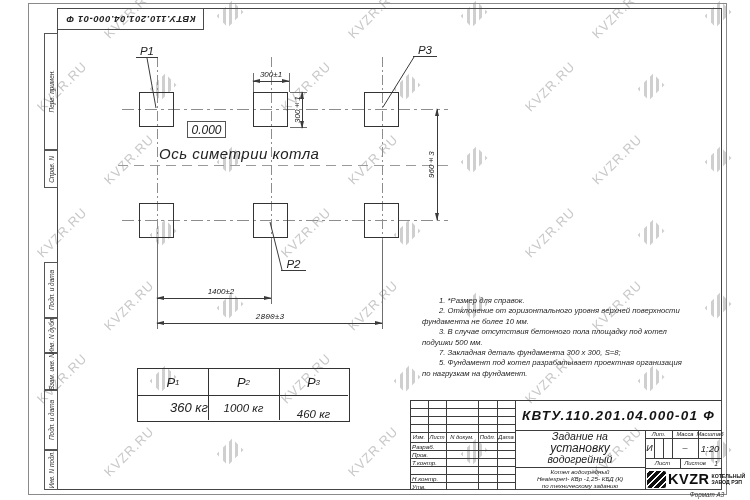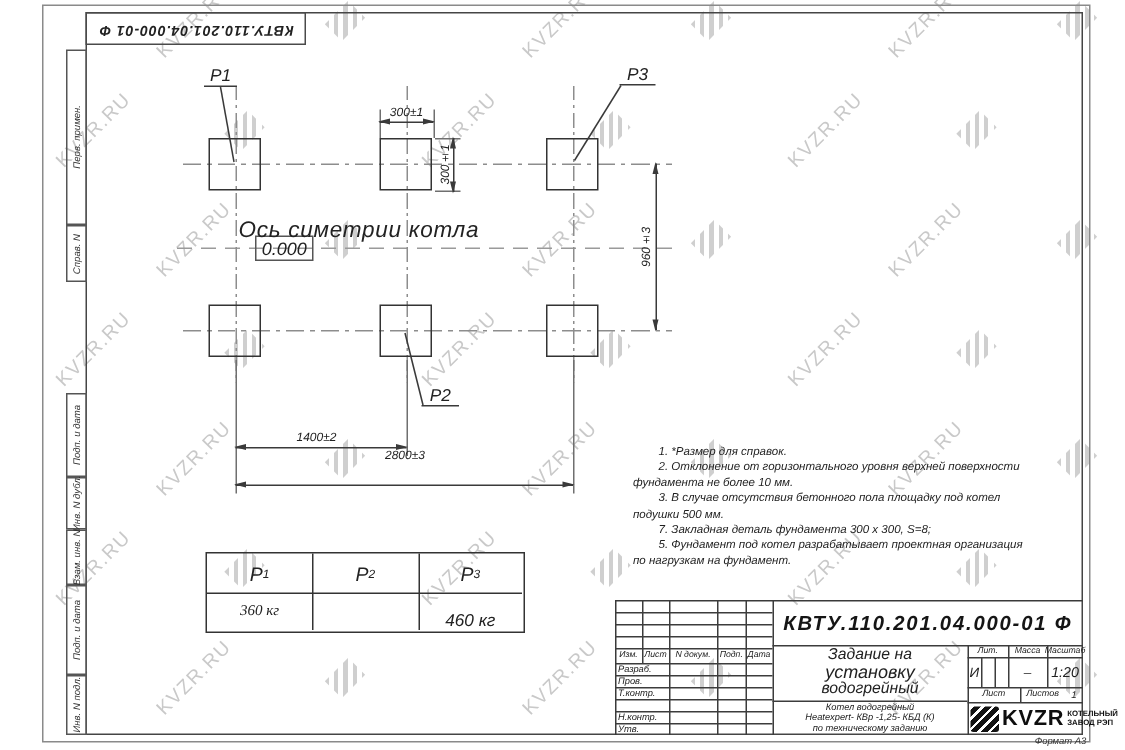--- a/index.html
+++ b/index.html
@@ -148,21 +148,21 @@
   <svg width="750" height="500" style="position:absolute;left:0;top:0;pointer-events:none;">
     <line x1="147" y1="58" x2="156" y2="108" stroke="#3a3a3a" stroke-width="1"></line>
     <line x1="414" y1="57" x2="383" y2="107" stroke="#3a3a3a" stroke-width="1"></line>
     <line x1="270" y1="222" x2="282" y2="270" stroke="#3a3a3a" stroke-width="1"></line>
   </svg>
 
   <div class="plabel" style="left:136px;top:45px;width:22px;">P1</div>
   <div class="plabel" style="left:413px;top:44px;width:24px;">P3</div>
   <div class="plabel" style="left:281px;top:258px;width:25px;">P2</div>
 
-  <div class="box ctr" style="left:170px;top:121px;width:39px;height:17px;border-color:#555;margin-top:36px;">
+  <div class="box ctr" style="left:187px;top:121px;width:39px;height:17px;border-color:#555;">
     <span class="it" style="font-size:12px;">0.000</span>
   </div>
 
   <div class="abs it" style="left:159px;top:145px;font-size:15px;letter-spacing:0.5px;white-space:nowrap;">Ось симетрии котла</div>
 
   <div class="vthin" style="left:253px;top:73px;height:19px;"></div>
   <div class="vthin" style="left:289px;top:73px;height:19px;"></div>
   <div class="hthin" style="left:290px;top:92px;width:17px;"></div>
   <div class="hthin" style="left:290px;top:127px;width:17px;"></div>
   <div class="vthin" style="left:157px;top:240px;height:89px;"></div>
@@ -186,22 +186,22 @@
       <i class="ah ar2"></i>
     </div>
   <div class="dim-h" style="left:157px;top:323px;width:225px;">
     <i class="ah al"></i>
       <i class="ah ar2"></i>
     </div>
 
   <div class="dim-text ctr" style="left:245px;top:70px;width:52px;">300±1</div>
   <div class="dim-text ctr vtext" style="left:292px;top:92px;height:36px;width:10px;">300±1</div>
   <div class="dim-text ctr vtext" style="left:426px;top:143px;height:44px;width:10px;">960±3</div>
-  <div class="dim-text ctr" style="left:177px;top:287px;width:68px;">1400±2</div>
-  <div class="dim-text ctr" style="left:236px;top:299px;width:68px;">2800±3</div>
+  <div class="dim-text ctr" style="left:187px;top:287px;width:68px;">1400±2</div>
+  <div class="dim-text ctr" style="left:236px;top:312px;width:68px;font-family:Liberation Mono, monospace;">2800±3</div>
 
   <div class="abs" style="left:422px;top:296px;width:300px;">
     <div class="note-line ind">1.  *Размер для справок.</div>
     <div class="note-line ind">2.  Отклонение от горизонтального уровня верхней поверхности</div>
     <div class="note-line">фундамента не более  10  мм.</div>
     <div class="note-line ind">3.  В случае отсутствия бетонного пола площадку под котел</div>
     <div class="note-line">подушки  500  мм.</div>
     <div class="note-line ind">7.  Закладная деталь фундамента  300 х 300,  S=8;</div>
     <div class="note-line ind">5.  Фундамент под котел разрабатывает проектная организация</div>
     <div class="note-line">по нагрузкам на фундамент.</div>
@@ -216,21 +216,22 @@
         <sub style="font-size:8px;">1</sub>
       </div>
     <div class="ctr it abs" style="left:70px;top:0;width:71px;height:26px;font-size:13px;">
       <span>P</span>
         <sub style="font-size:8px;">2</sub>
       </div>
     <div class="ctr it abs" style="left:141px;top:0;width:69px;height:26px;font-size:13px;">
       <span>P</span>
         <sub style="font-size:8px;">3</sub>
       </div>
-    <div class="ctr it abs" style="left:0;top:26px;width:70px;height:25px;font-size:10px;white-space:nowrap;font-family:Liberation Serif, serif;">360  кг</div>
+    <div class="ctr it abs" style="left:16px;top:26px;width:70px;height:25px;font-size:13px;white-space:nowrap;">360  кг</div>
+    <div class="ctr it abs" style="left:70px;top:26px;width:71px;height:25px;font-size:11.5px;white-space:nowrap;">1000  кг</div>
     <div class="ctr it abs" style="left:141px;top:26px;width:69px;height:37px;font-size:11.5px;white-space:nowrap;">460  кг</div>
   </div>
 
   <div>
 
     <div class="hline" style="left:410px;top:400px;width:312px;background:#3a3a3a;height:1.4px;"></div>
     <div class="vline" style="left:410px;top:400px;height:90px;background:#3a3a3a;width:1.4px;"></div>
     <div class="vline" style="left:515px;top:400px;height:90px;"></div>
     <div class="vline" style="left:645px;top:430px;height:60px;"></div>
 

